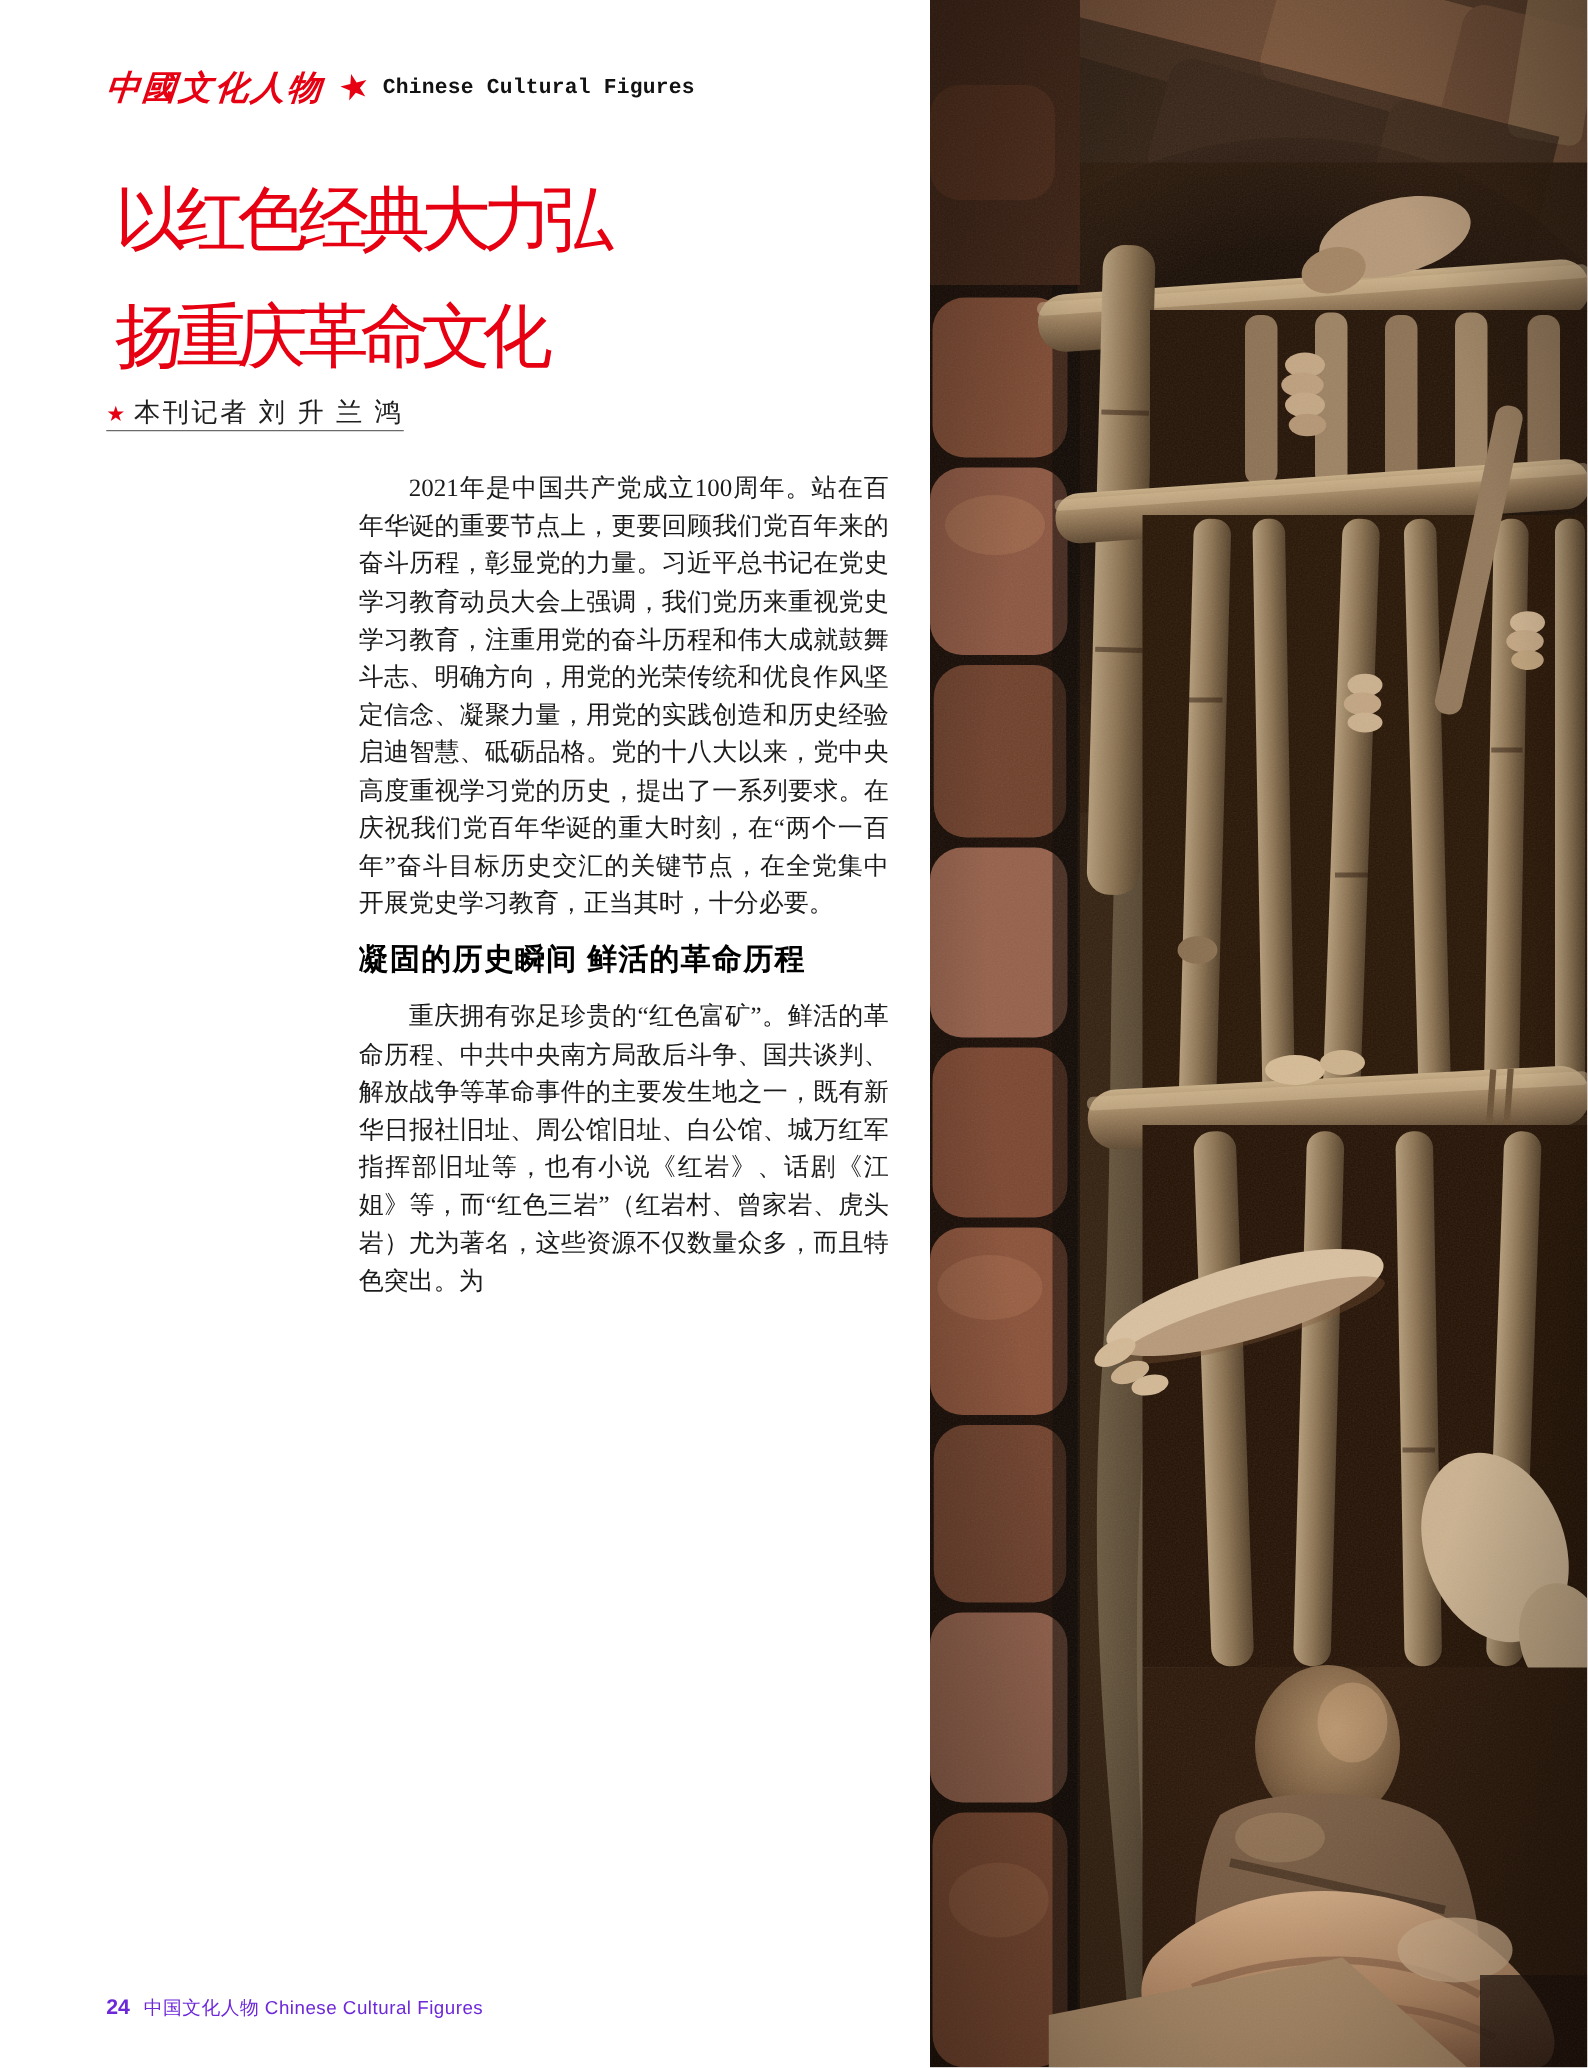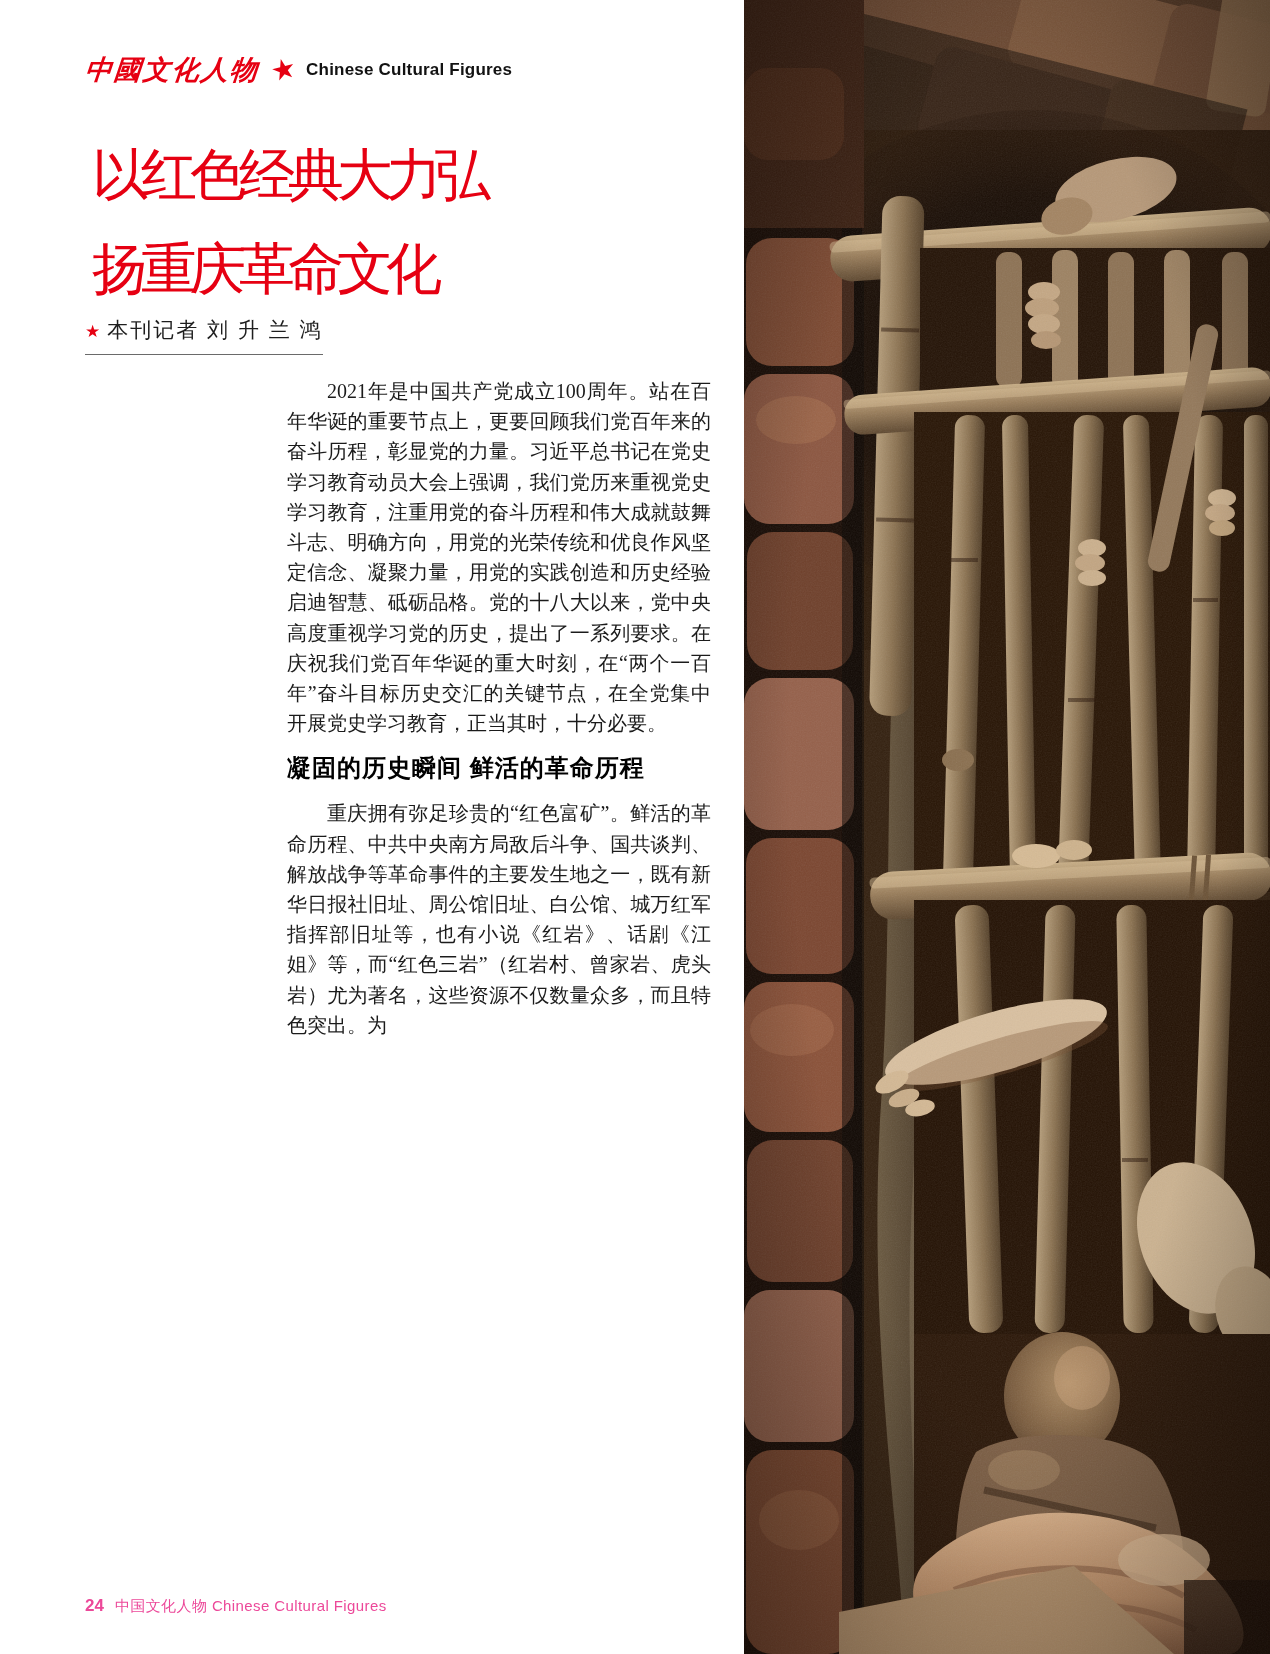--- a/index.html
+++ b/index.html
@@ -10,50 +10,50 @@
   }
   .page{position:absolute;inset:0;width:1270px;height:1654px;background:#fff;overflow:hidden;}
 
   
   .masthead{position:absolute;left:85px;top:52px;display:flex;align-items:center;}
   .logo-cn{
     font-family:"DejaVu Serif","Liberation Serif",serif;font-style:italic;font-weight:bold;
     font-size:27px;color:var(--red);letter-spacing:2px;transform:skewX(-5deg);white-space:nowrap;
   }
   .logo-star{color:var(--red);font-size:28px;line-height:1;margin:0 10px 0 12px;transform:rotate(-14deg);}
-  .logo-en{font-size:17px;font-weight:bold;color:#121212;letter-spacing:0.2px;white-space:nowrap;}
+  .logo-en{font-size:17px;font-weight:bold;color:#121212;letter-spacing:0.2px;white-space:nowrap;font-family:Liberation Mono, monospace;}
 
   
   .headline{
     position:absolute;left:92px;top:128px;color:var(--red);
     font-weight:400;font-size:56px;line-height:94px;letter-spacing:-7px;white-space:nowrap;
   }
 
   
   .byline{
     position:absolute;left:85px;top:316px;font-size:21px;color:#1e1e1e;letter-spacing:2px;
-    padding-bottom:10px;border-bottom:1px solid #6a6a6a;white-space:nowrap;
+    border-bottom:1px solid #6a6a6a;white-space:nowrap;
   }
   .byline .star{color:var(--red);font-size:17px;margin-right:7px;letter-spacing:0;}
 
   
   .article{
     position:absolute;left:287px;top:376px;width:424px;
     font-family:"Liberation Serif","DejaVu Serif",serif;
     font-size:20px;line-height:30.2px;color:#1b1b1b;text-align:justify;
   }
   .article p{margin:0;text-indent:2em;}
   .article h2{
     font-family:"Liberation Sans","DejaVu Sans",sans-serif;
     font-size:24px;line-height:30px;font-weight:bold;color:#000;
     margin:15px 0 15px 0;letter-spacing:1px;white-space:nowrap;
   }
 
   
-  .footer{position:absolute;left:85px;top:1596px;display:flex;align-items:baseline;gap:11px;color:#ec4899;}
+  .footer{position:absolute;left:85px;top:1596px;display:flex;align-items:baseline;gap:11px;color:#6d28d9;}
   .footer .pagenum{font-weight:bold;font-size:17px;}
   .footer .mag{font-size:15px;letter-spacing:0.4px;text-align:center;}
 
   
   .photo{
     position:absolute;left:744px;top:0;width:526px;height:1654px;
     background:#2b1810;overflow:hidden;
   }
   .photo svg{display:block;width:526px;height:1654px;}
 </style>

